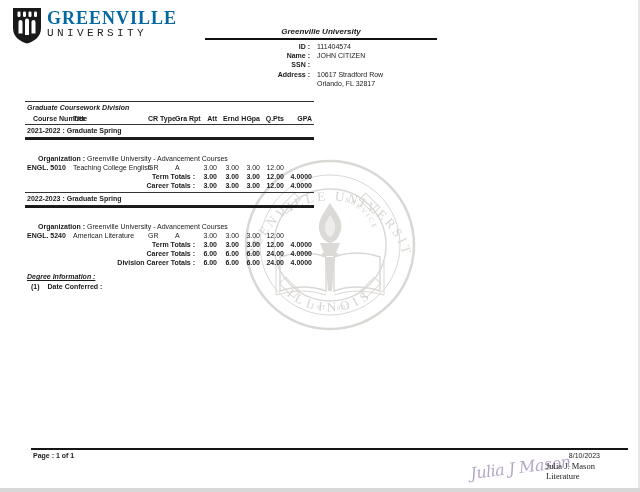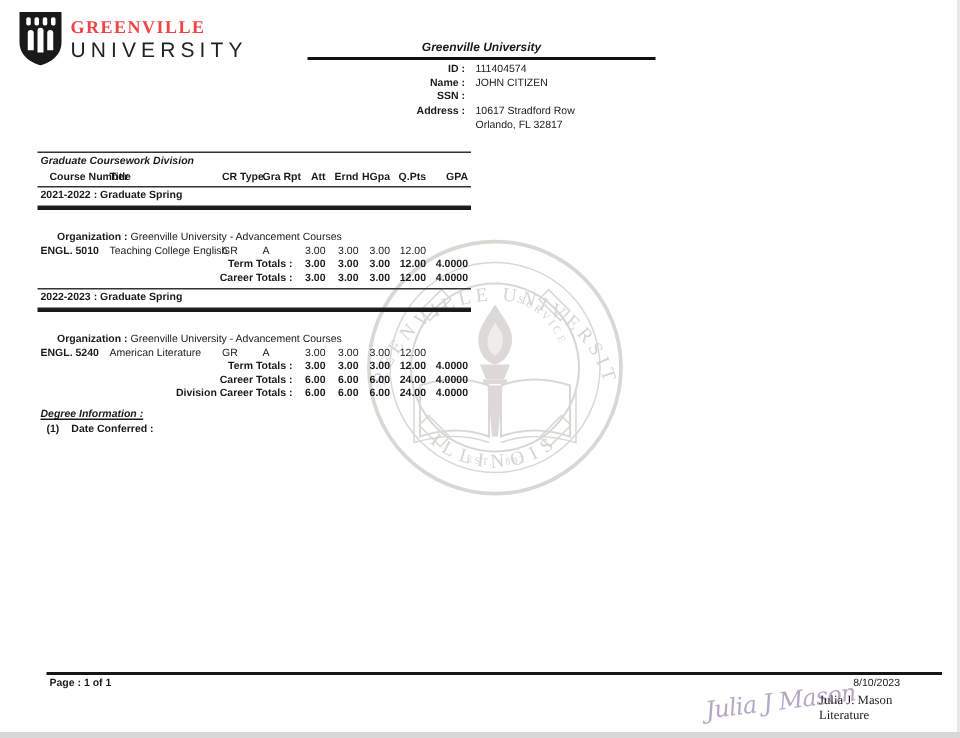--- a/index.html
+++ b/index.html
@@ -13,23 +13,23 @@
 
   
   .watermark { position:absolute; left:242px; top:157px; width:176px; height:176px; z-index:0; }
 
   .content { position:relative; z-index:1; }
 
   
   .logo { position:absolute; left:12px; top:7px; display:flex; align-items:flex-start; }
   .logo-shield { width:30px; height:37px; }
   .logo-text { margin-left:5px; padding-top:2px; }
-  .logo-primary { font-family:"Liberation Serif", serif; font-weight:bold; font-size:12px;
-                  letter-spacing:1px; color:#ef4444; line-height:18px; }
-  .logo-secondary { font-family:Liberation Sans, sans-serif; font-size:14px; letter-spacing:3.4px;
+  .logo-primary { font-family:"Liberation Serif", serif; font-weight:bold; font-size:18px;
+                  letter-spacing:1px; color:#0369a1; line-height:18px; }
+  .logo-secondary { font-family:Liberation Mono, monospace; font-size:11px; letter-spacing:3.4px;
                     color:#222; line-height:11px; margin-top:1px; }
 
   
   .student { position:absolute; left:205px; top:27px; width:232px; font-size:7px; }
   .student-title { text-align:center; font-weight:bold; font-style:italic; font-size:8px;
                    padding-bottom:2px; border-bottom:2px solid #111; }
   .student-rows { margin-top:2px; }
   .srow { display:flex; line-height:9.2px; }
   .srow .lbl { width:105px; text-align:right; font-weight:bold; }
   .srow .val { margin-left:7px; }

